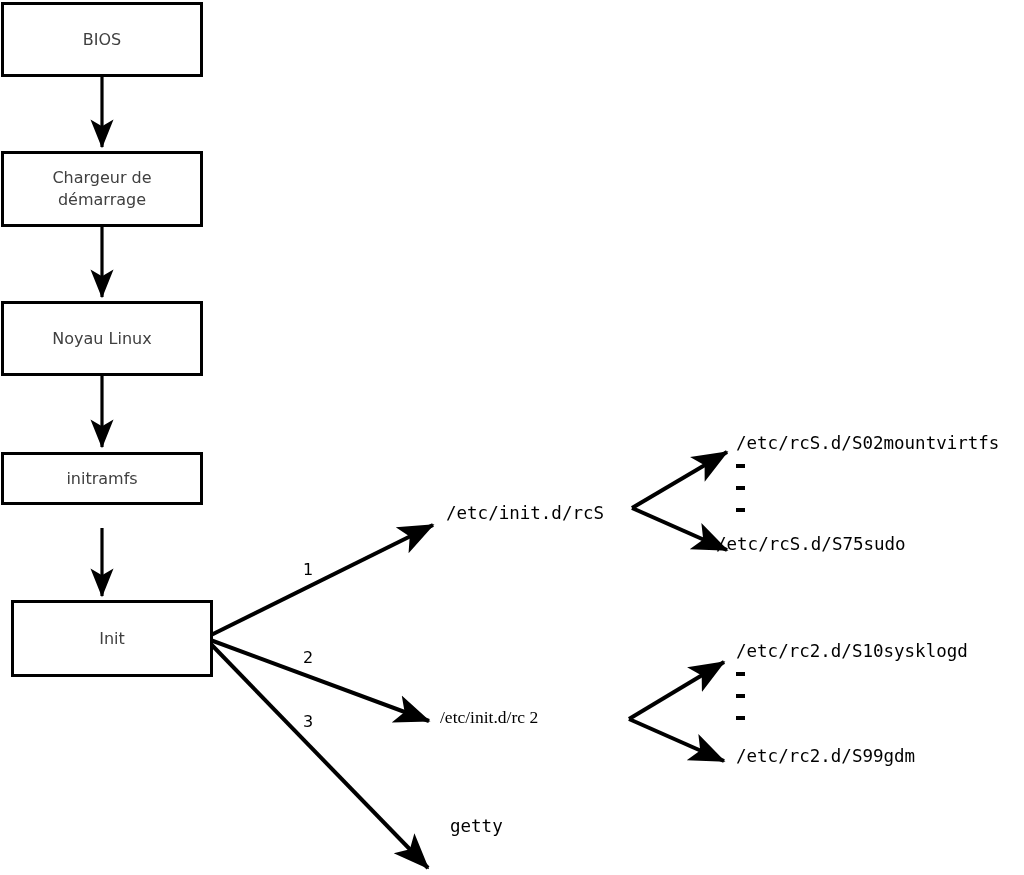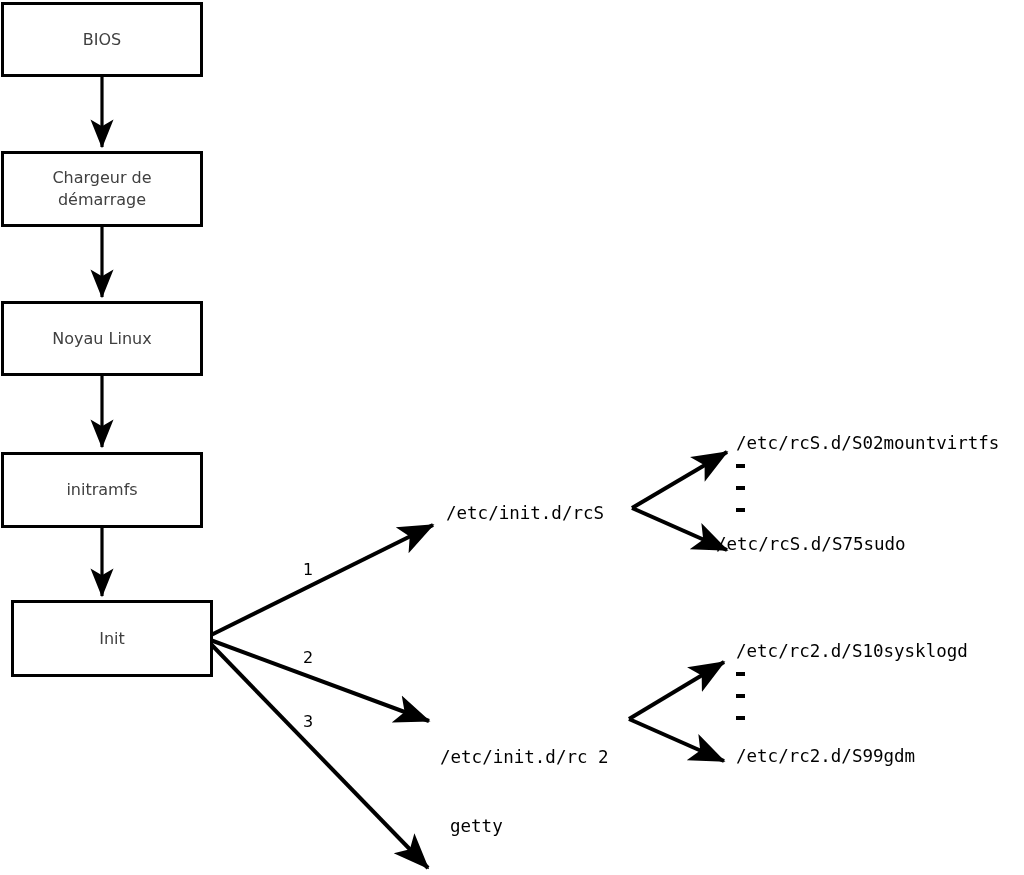--- a/index.html
+++ b/index.html
@@ -111,32 +111,32 @@
     </g>
   </svg>
 
   <div class="box" style="left:1px;  top:2px;   width:202px; height:75px;">BIOS</div>
 
   <div class="box" style="left:1px;  top:301px; width:202px; height:75px;">Noyau Linux</div>
 
   <div class="box" style="left:1px;  top:151px; width:202px; height:76px;">Chargeur de
 démarrage</div>
 
-  <div class="box" style="left:1px;  top:452px; width:202px; height:76px;">initramfs</div>
+  <div class="box" style="left:1px;  top:452px; width:202px; height:53px;">initramfs</div>
 
   <div class="box" style="left:1px;  top:600px; width:202px; height:77px;margin-left:10px;">Init</div>
 
 
   <div class="num" style="left:303px; top:560px;">1</div>
   <div class="num" style="left:303px; top:648px;">2</div>
   <div class="num" style="left:303px; top:712px;">3</div>
 
   <div class="mono" style="left:446px; top:503px;">/etc/init.d/rcS</div>
 
-  <div class="mono" style="left:440px; top:747px;">/etc/init.d/rc 2</div>
+  <div class="mono" style="left:440px; top:707px;font-family:Liberation Serif, serif;">/etc/init.d/rc 2</div>
 
   <div class="mono" style="left:450px; top:816px;">getty</div>
 
   <div class="mono" style="left:736px; top:433px;">/etc/rcS.d/S02mountvirtfs</div>
 
   <div class="vdots" style="left:736px; top:464px;">
     <span></span>
     <span></span>
     <span></span>
   </div>

